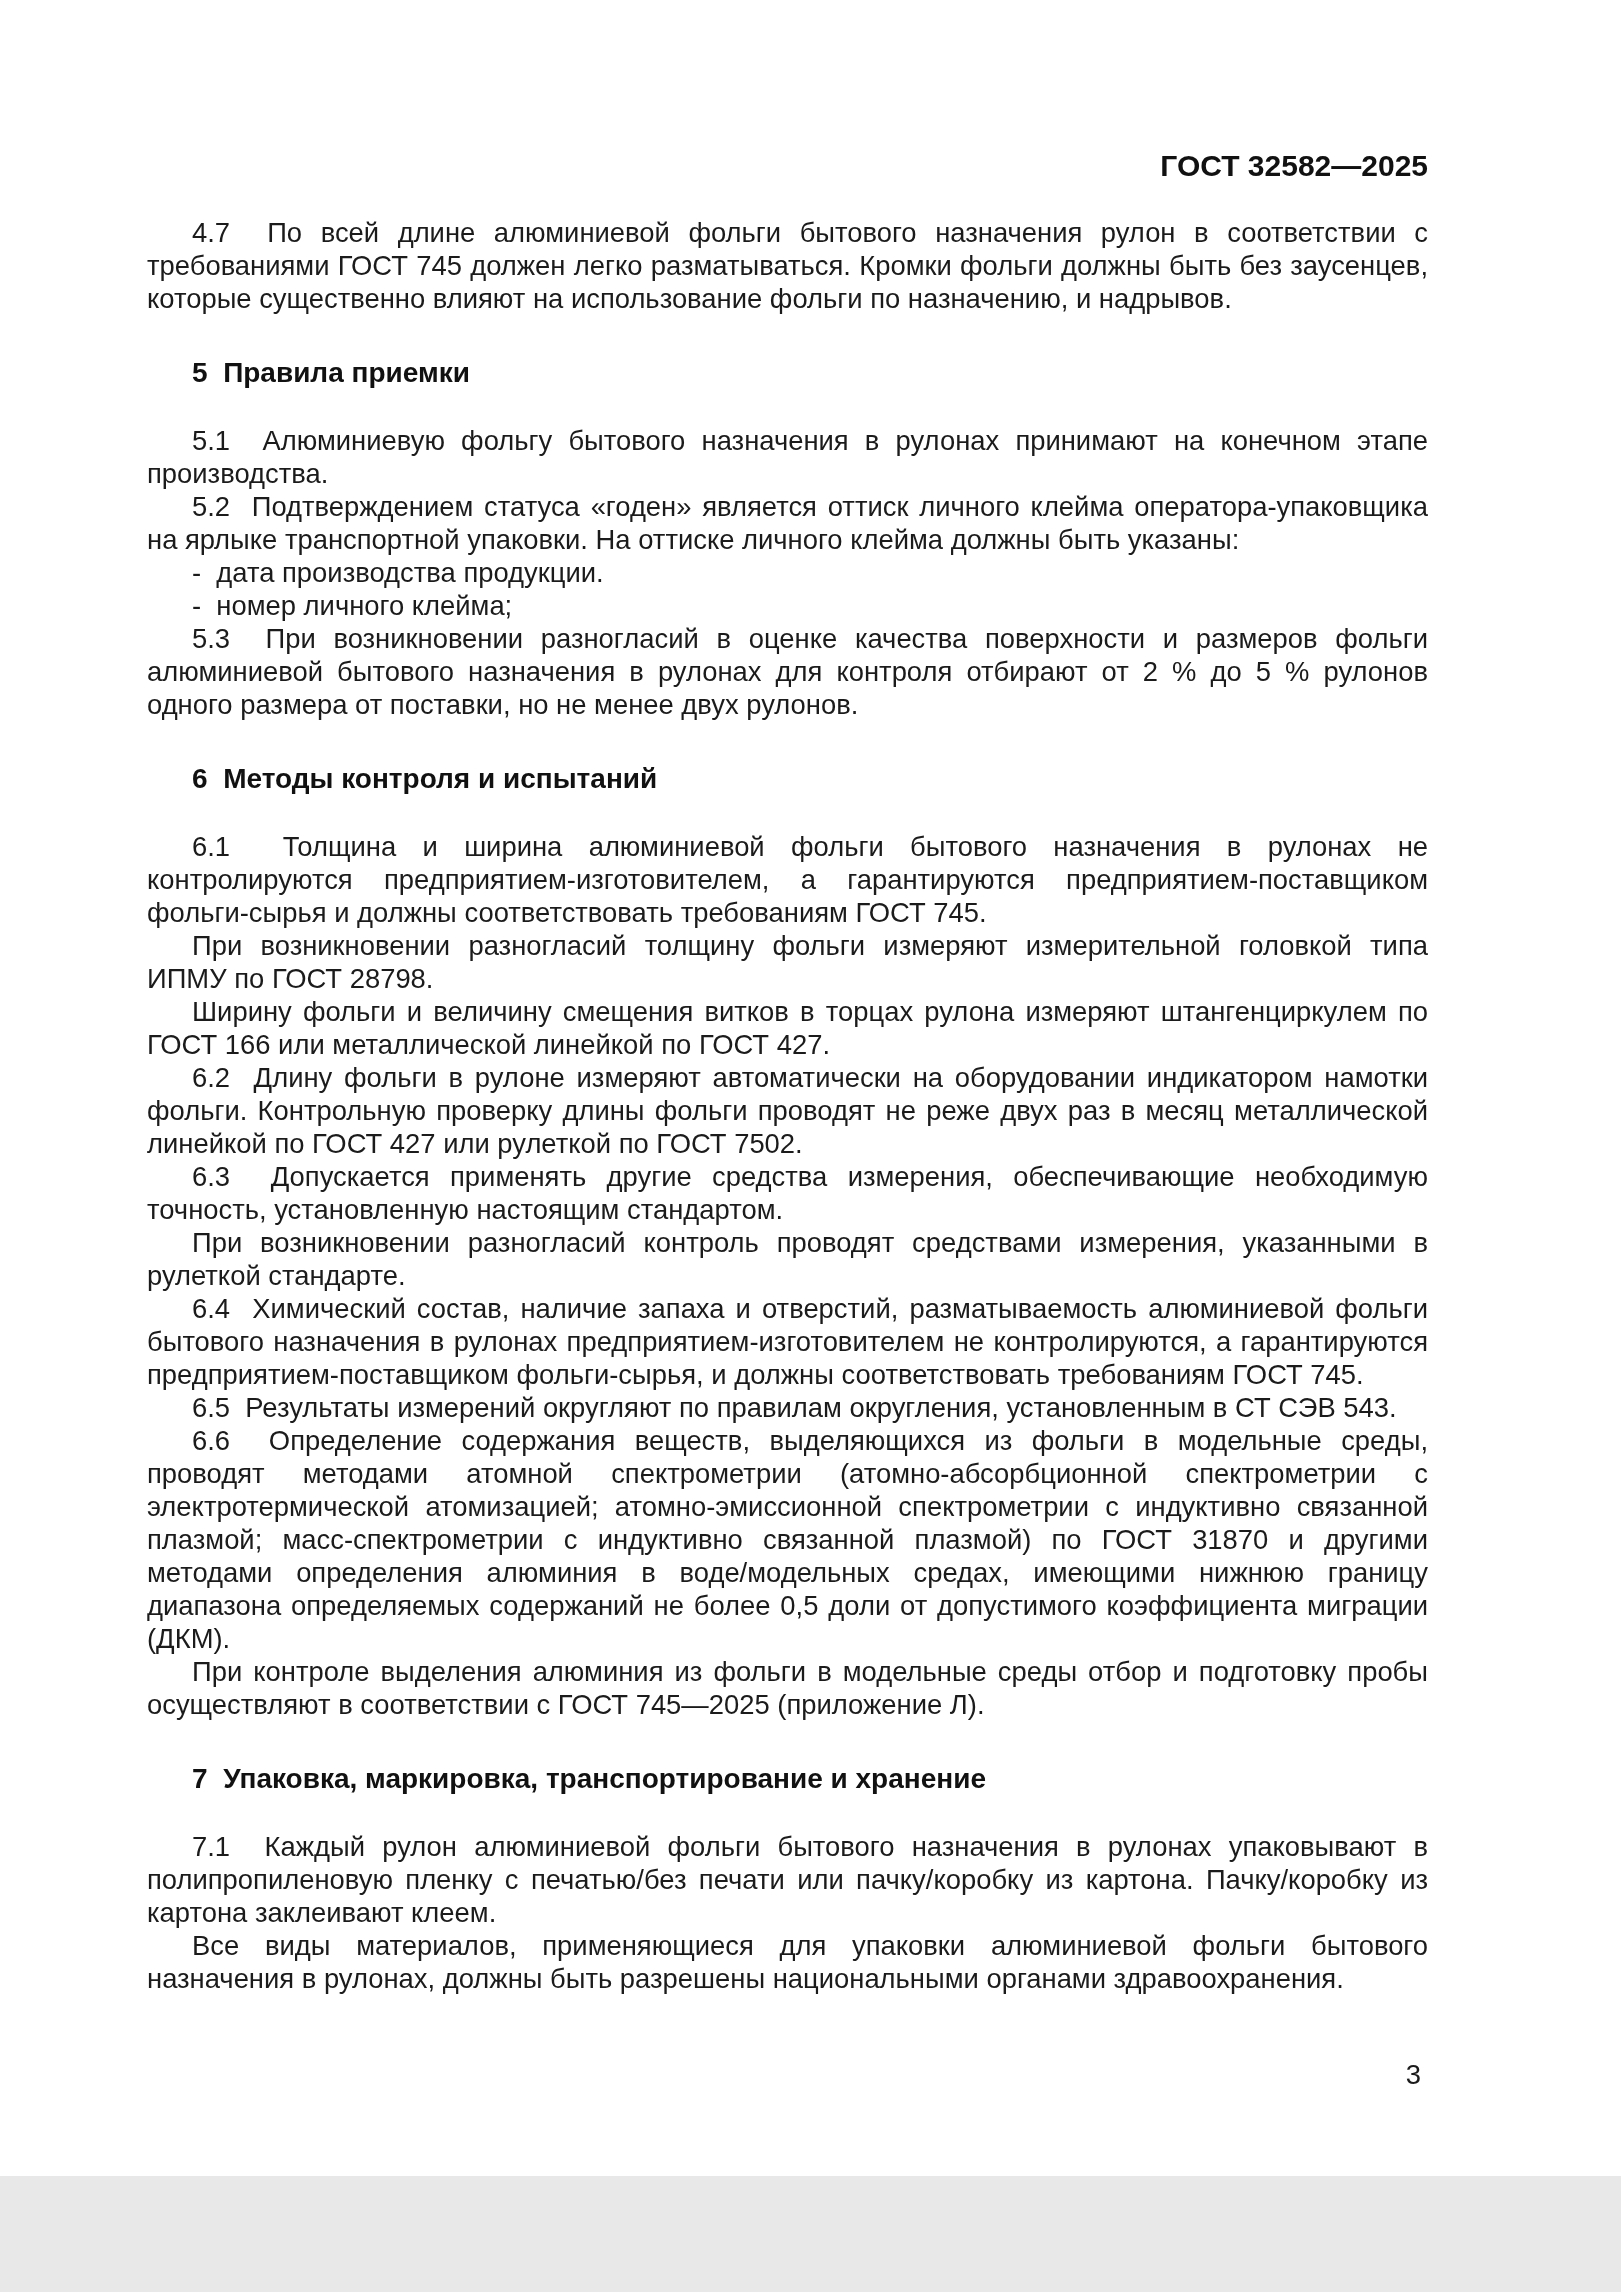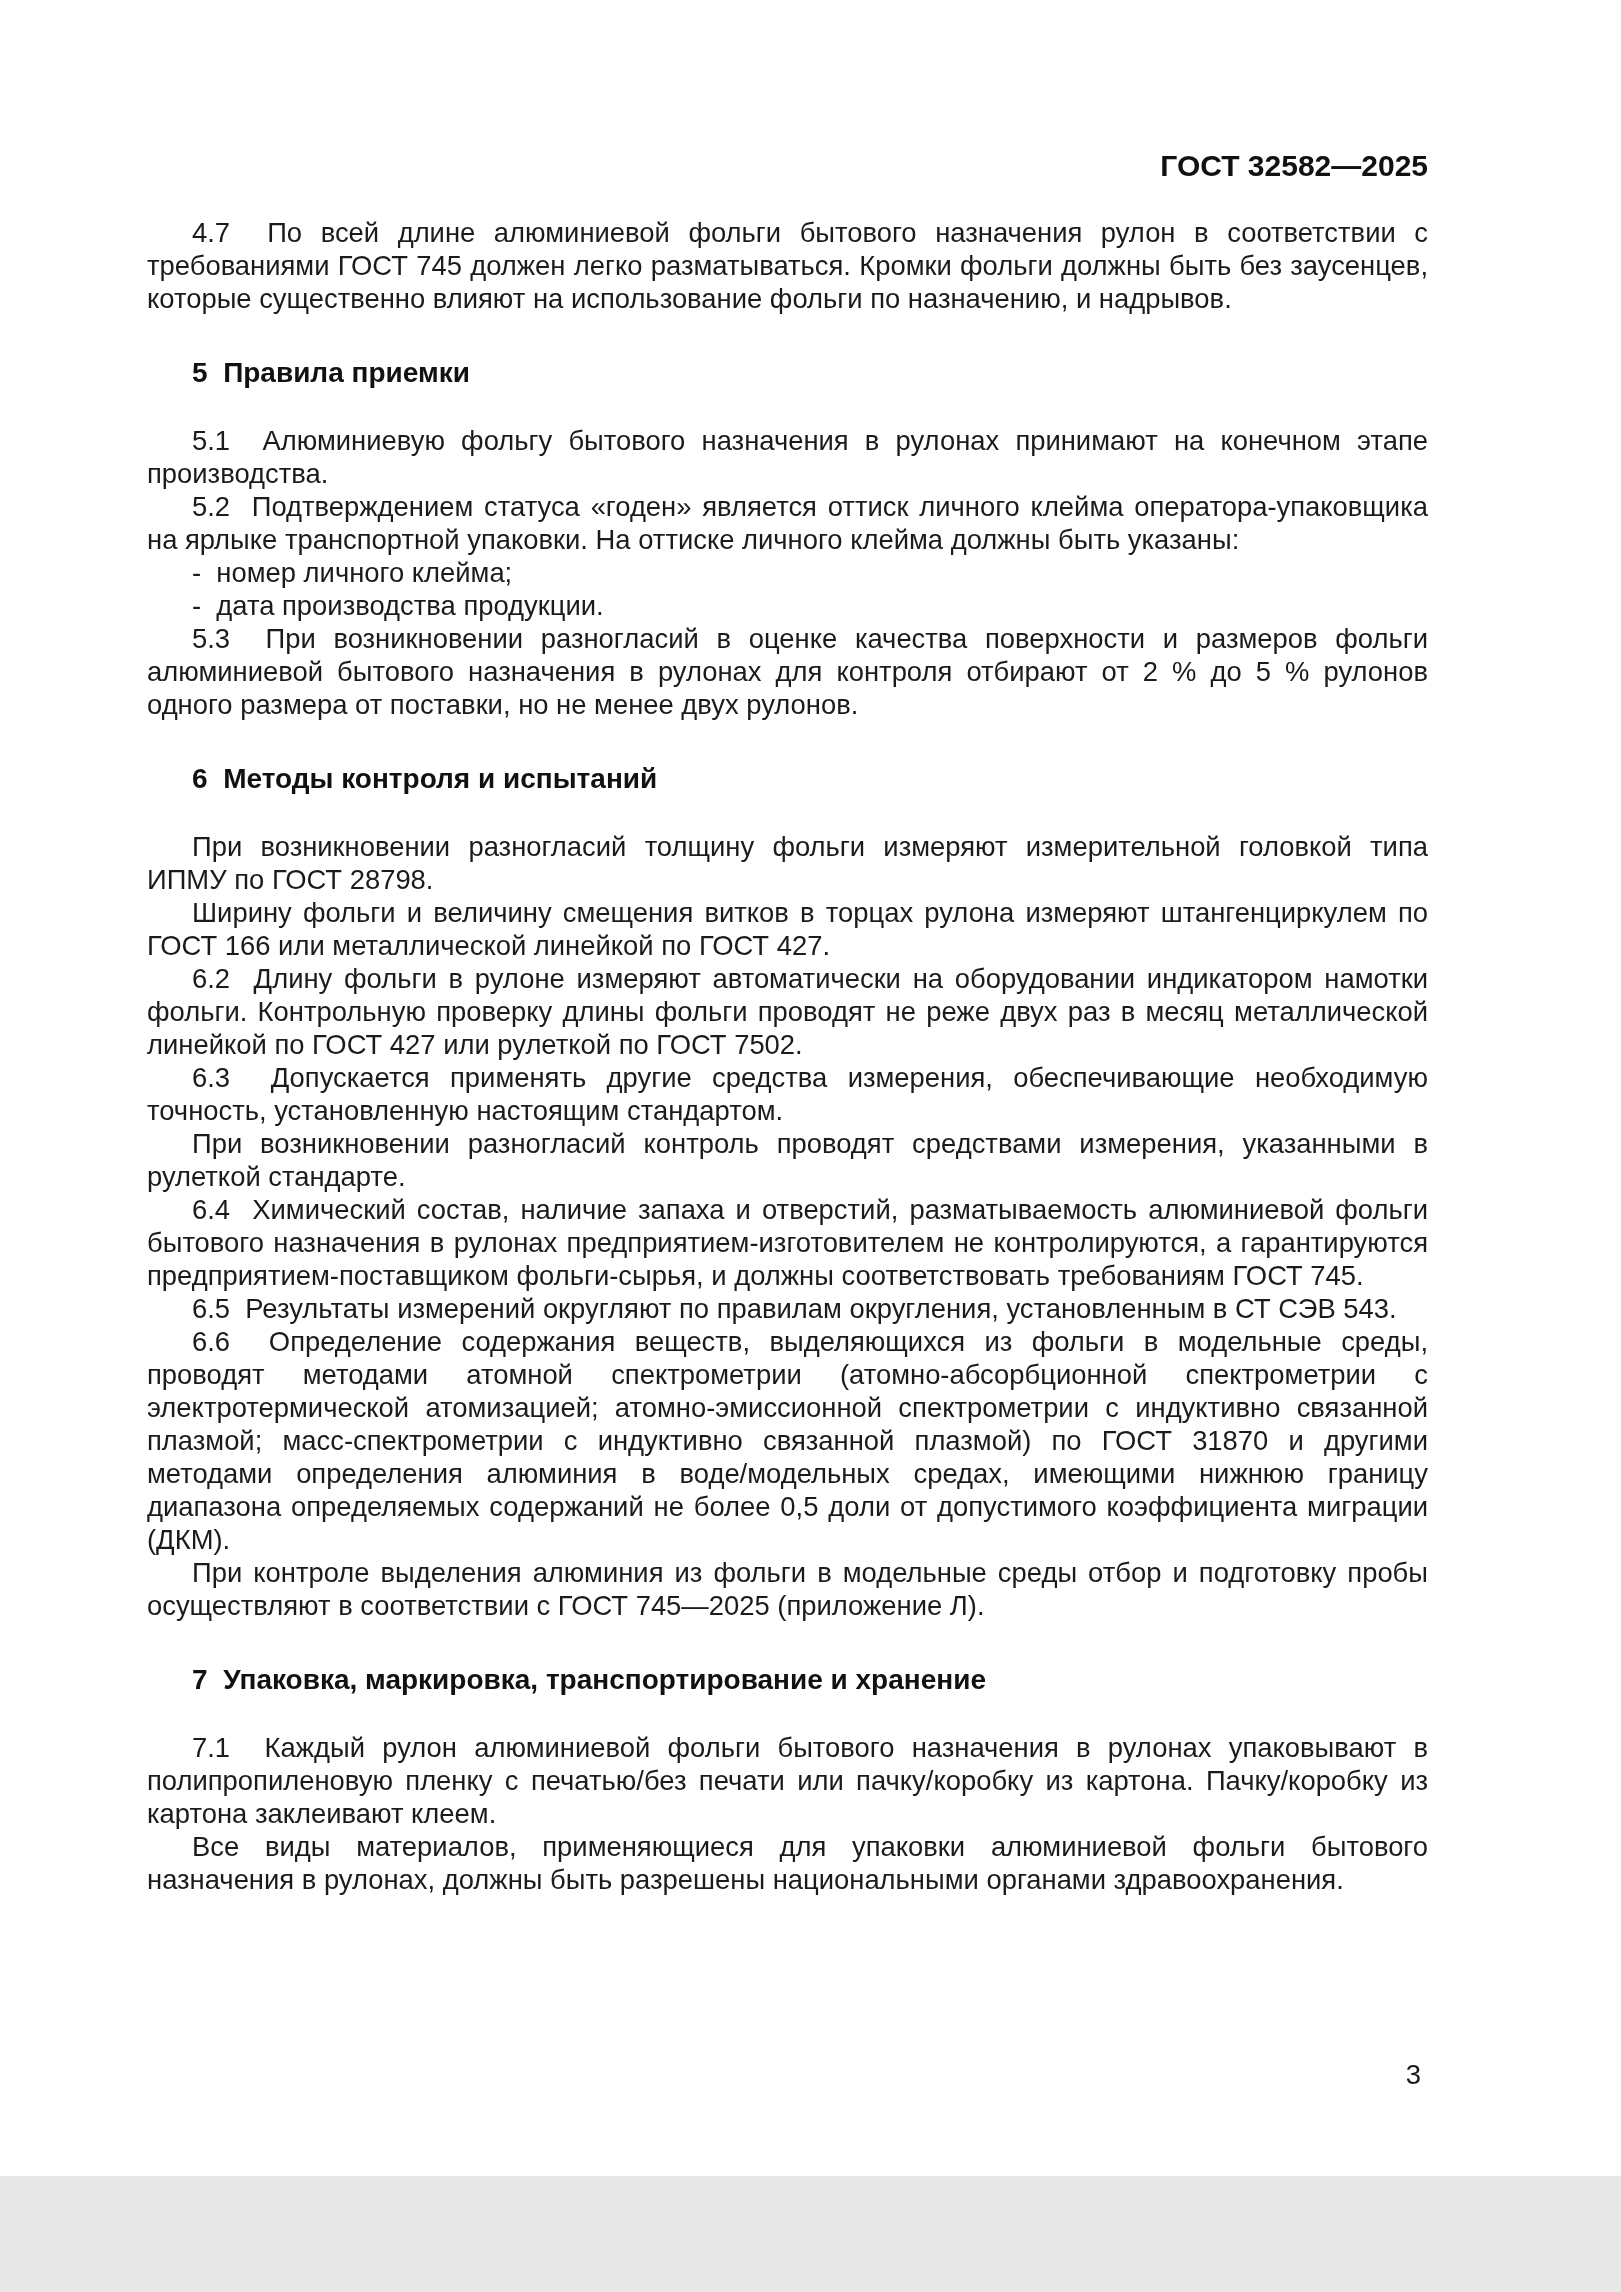--- a/index.html
+++ b/index.html
@@ -62,24 +62,25 @@
 <div class="page">
   <div class="running-header">
     <span>ГОСТ 32582—2025</span>
   </div>
 
   <main class="doc-body" id="doc-content">
       <p class="p">4.7&nbsp; По всей длине алюминиевой фольги бытового назначения рулон в соответствии с требованиями ГОСТ 745 должен легко разматываться. Кромки фольги должны быть без заусенцев, которые существенно влияют на использование фольги по назначению, и надрывов.</p>
       <h2 class="h2">5&nbsp; Правила приемки</h2>
       <p class="p">5.1&nbsp; Алюминиевую фольгу бытового назначения в рулонах принимают на конечном этапе производства.</p>
       <p class="p">5.2&nbsp; Подтверждением статуса «годен» является оттиск личного клейма оператора-упаковщика на ярлыке транспортной упаковки. На оттиске личного клейма должны быть указаны:</p>
+      <p class="li">-&nbsp; дата производства продукции.</p>
       <p class="li">-&nbsp; номер личного клейма;</p>
-      <p class="li">-&nbsp; дата производства продукции.</p>
       <p class="p">5.3&nbsp; При возникновении разногласий в оценке качества поверхности и размеров фольги алюминиевой бытового назначения в рулонах для контроля отбирают от 2 % до 5 % рулонов одного размера от поставки, но не менее двух рулонов.</p>
       <h2 class="h2">6&nbsp; Методы контроля и испытаний</h2>
+      <p class="p">6.1&nbsp; Толщина и ширина алюминиевой фольги бытового назначения в рулонах не контролируются предприятием-изготовителем, а гарантируются предприятием-поставщиком фольги-сырья и должны соответствовать требованиям ГОСТ 745.</p>
       <p class="p">При возникновении разногласий толщину фольги измеряют измерительной головкой типа ИПМУ по ГОСТ 28798.</p>
       <p class="p">Ширину фольги и величину смещения витков в торцах рулона измеряют штангенциркулем по ГОСТ 166 или металлической линейкой по ГОСТ 427.</p>
       <p class="p">6.2&nbsp; Длину фольги в рулоне измеряют автоматически на оборудовании индикатором намотки фольги. Контрольную проверку длины фольги проводят не реже двух раз в месяц металлической линейкой по ГОСТ 427 или рулеткой по ГОСТ 7502.</p>
       <p class="p">6.3&nbsp; Допускается применять другие средства измерения, обеспечивающие необходимую точность, установленную настоящим стандартом.</p>
       <p class="p">При возникновении разногласий контроль проводят средствами измерения, указанными в рулеткой стандарте.</p>
       <p class="p">6.4&nbsp; Химический состав, наличие запаха и отверстий, разматываемость алюминиевой фольги бытового назначения в рулонах предприятием-изготовителем не контролируются, а гарантируются предприятием-поставщиком фольги-сырья, и должны соответствовать требованиям ГОСТ 745.</p>
       <p class="p">6.5&nbsp; Результаты измерений округляют по правилам округления, установленным в СТ СЭВ 543.</p>
       <p class="p">6.6&nbsp; Определение содержания веществ, выделяющихся из фольги в модельные среды, проводят методами атомной спектрометрии (атомно-абсорбционной спектрометрии с электротермической атомизацией; атомно-эмиссионной спектрометрии с индуктивно связанной плазмой; масс-спектрометрии с индуктивно связанной плазмой) по ГОСТ 31870 и другими методами определения алюминия в воде/модельных средах, имеющими нижнюю границу диапазона определяемых содержаний не более 0,5 доли от допустимого коэффициента миграции (ДКМ).</p>
       <p class="p">При контроле выделения алюминия из фольги в модельные среды отбор и подготовку пробы осуществляют в соответствии с ГОСТ 745—2025 (приложение Л).</p>
       <h2 class="h2">7&nbsp; Упаковка, маркировка, транспортирование и хранение</h2>

